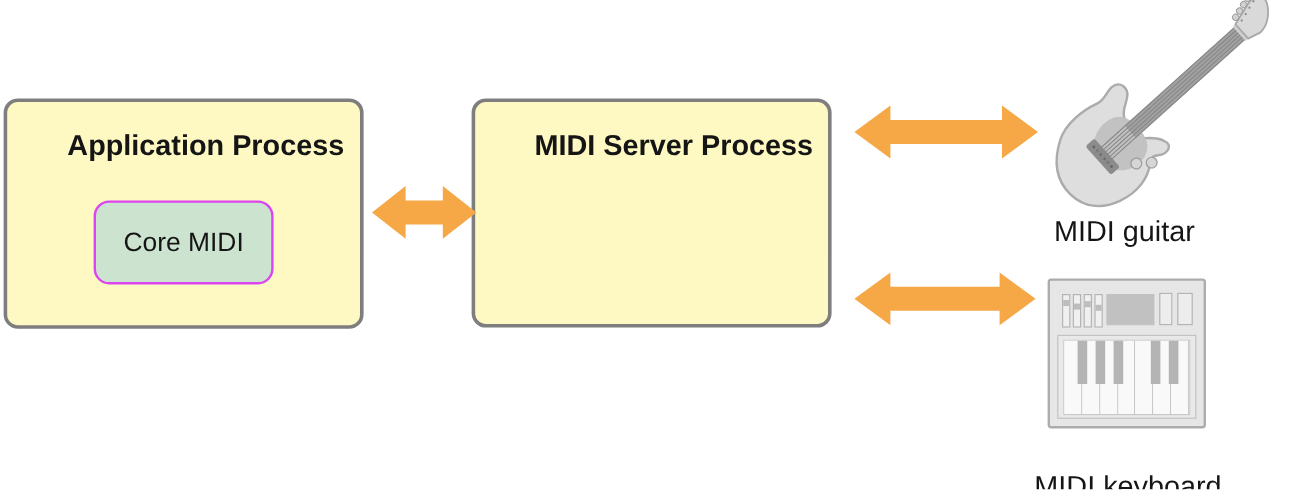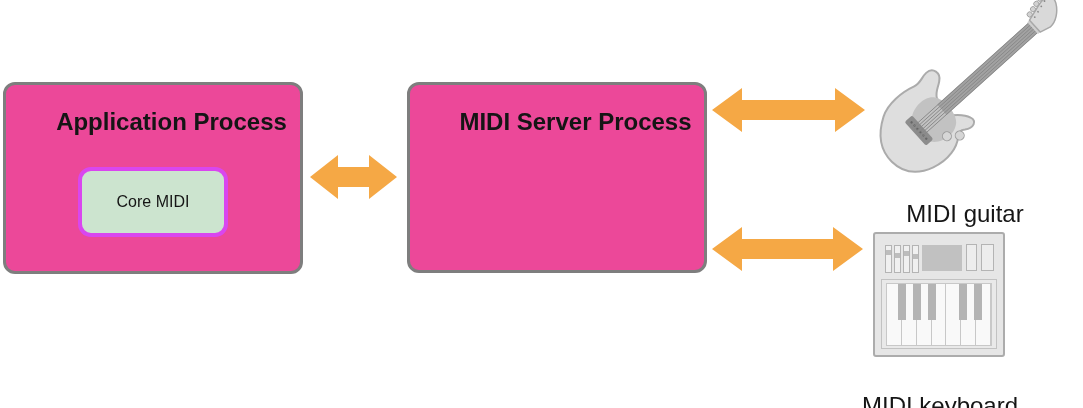--- a/index.html
+++ b/index.html
@@ -1,42 +1,42 @@
 <!DOCTYPE html>
 <html><head>
 <meta charset="utf-8">
 <style>
   html,body{margin:0;padding:0;background:#ffffff;}
   .stage{
     position:relative;width:1083px;height:408px;overflow:hidden;
     font-family:"Liberation Sans",sans-serif;color:#151515;background:#ffffff;
   }
   .process-box{
-    position:absolute;background:#ec4899;
+    position:absolute;background:#fef9c3;
     border:3px solid #7e7e7e;border-radius:12px;box-sizing:border-box;padding-left:37px;
   }
   .box-app{left:3px;top:82px;width:300px;height:192px;}
-  .box-server{left:407px;top:82px;width:300px;height:191px;}
+  .box-server{left:393px;top:82px;width:300px;height:191px;}
   .box-title{
     margin-top:23px;text-align:center;font-size:24px;font-weight:bold;
     letter-spacing:0;white-space:nowrap;
   }
   .component{
     position:absolute;left:50%;transform:translateX(-50%);top:82px;
-    width:150px;height:70px;background:#cce4cf;border:4px solid #d946ef;
+    width:150px;height:70px;background:#cce4cf;border:2px solid #d946ef;
     border-radius:13px;box-sizing:border-box;
     display:flex;align-items:center;justify-content:center;
-    font-size:16px;white-space:nowrap;
+    font-size:22px;white-space:nowrap;
   }
   .overlay{position:absolute;left:0;top:0;width:1083px;height:408px;overflow:visible;}
   .arrow{fill:#f5a845;}
   .device-label{
     position:absolute;font-size:24px;text-align:center;white-space:nowrap;
   }
-  .label-guitar{left:880px;top:180px;width:170px;margin-top:20px;}
+  .label-guitar{left:852px;top:180px;width:170px;}
   .label-keyboard{left:855px;top:392px;width:170px;}
 
   
   .keyboard{
     position:absolute;left:873px;top:232px;width:132px;height:125px;
     background:#e6e6e6;border:2px solid #acacac;border-radius:3px;box-sizing:border-box;
   }
   .keyboard *{position:absolute;box-sizing:border-box;}
   .kslider{top:11px;width:7px;height:28px;background:#f0f0f0;border:1px solid #b4b4b4;}
   .kslider .handle{left:0;right:0;height:5px;background:#bdbdbd;}

